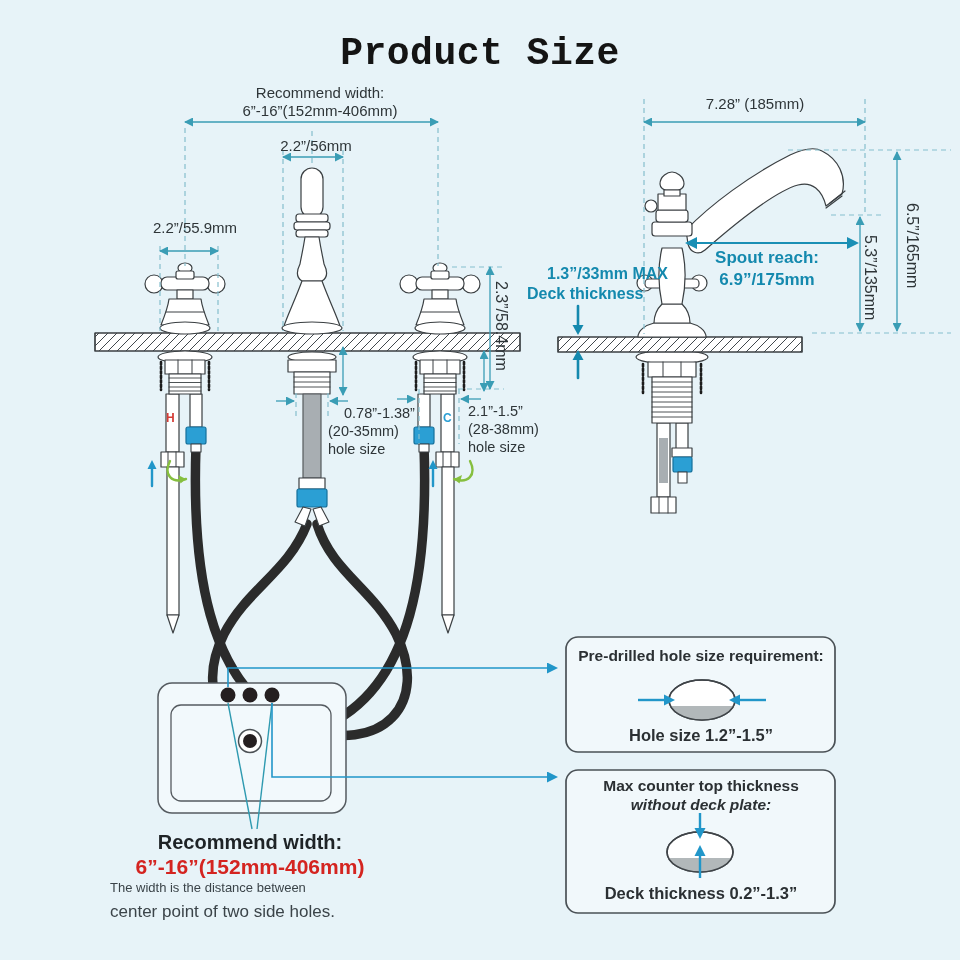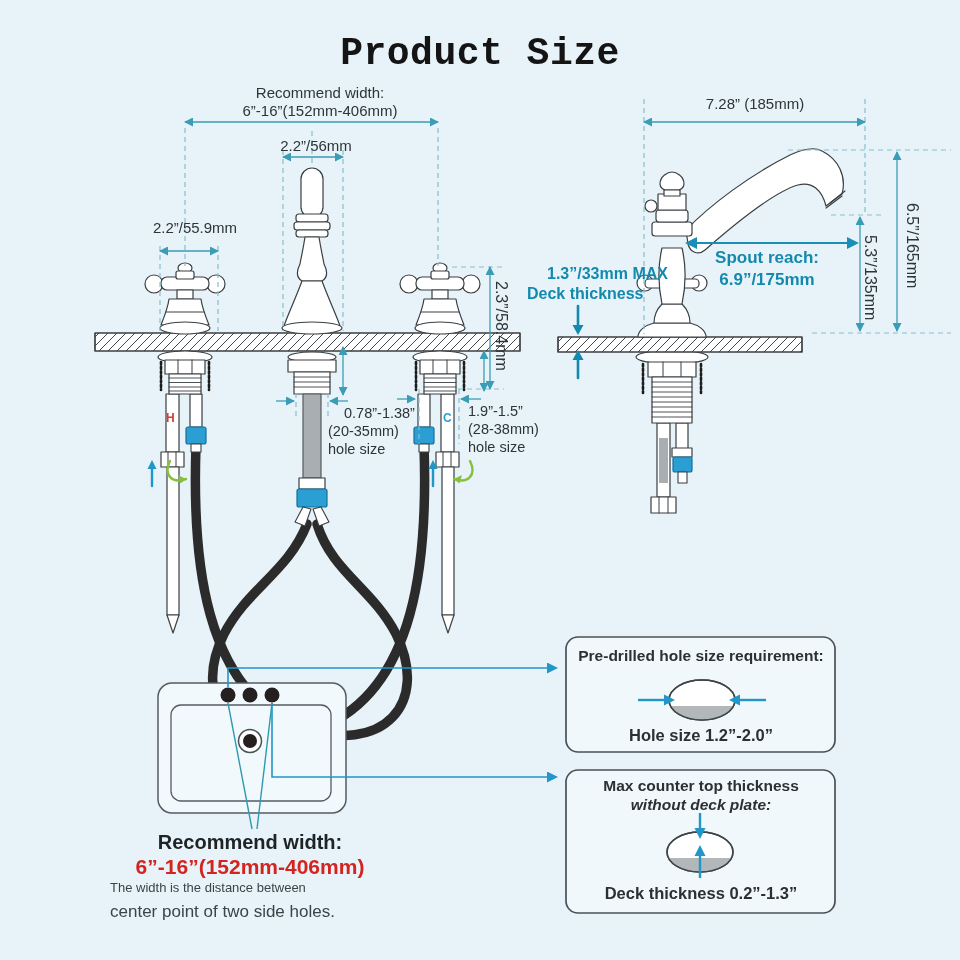--- a/index.html
+++ b/index.html
@@ -301,29 +301,29 @@
 <div class="lbl rot90" style="left:921px;top:203px;font-size:16px;">6.5”/165mm</div>
 <div class="lbl rot90" style="left:879px;top:235px;font-size:16px;">5.3”/135mm</div>
 
 <div class="lbl ctr big-teal" style="left:687px;width:160px;top:248px;">Spout reach:</div>
 <div class="lbl ctr big-teal" style="left:687px;width:160px;top:270px;">6.9”/175mm</div>
 
 <div class="lbl small" style="left:328px;top:405px;margin-left:16px;">0.78”-1.38”</div>
 <div class="lbl small" style="left:328px;top:423px;">(20-35mm)</div>
 <div class="lbl small" style="left:328px;top:441px;">hole size</div>
 
-<div class="lbl small" style="left:468px;top:403px;">1.9”-1.5”</div>
+<div class="lbl small" style="left:468px;top:403px;">2.1”-1.5”</div>
 <div class="lbl small" style="left:468px;top:421px;">(28-38mm)</div>
 <div class="lbl small" style="left:468px;top:439px;">hole size</div>
 
 <div class="lbl hc" style="left:166px;top:412px;color:#d43c36;">H</div>
 <div class="lbl hc" style="left:443px;top:412px;color:#2b9fd4;">C</div>
 
 <div class="lbl ctr bold-dark" style="left:576px;width:250px;top:647px;font-size:15.5px;">Pre-drilled hole size requirement:</div>
-<div class="lbl ctr bold-dark" style="left:576px;width:250px;top:726px;font-size:16.5px;">Hole size 1.2”-2.0”</div>
+<div class="lbl ctr bold-dark" style="left:576px;width:250px;top:726px;font-size:16.5px;">Hole size 1.2”-1.5”</div>
 
 <div class="lbl ctr bold-dark" style="left:576px;width:250px;top:777px;font-size:15.5px;">Max counter top thickness</div>
 <div class="lbl ctr bold-dark" style="left:576px;width:250px;top:796px;font-size:15.5px;font-style:italic;">without deck plate:</div>
 <div class="lbl ctr bold-dark" style="left:576px;width:250px;top:884px;font-size:16.5px;">Deck thickness 0.2”-1.3”</div>
 
 <div class="lbl ctr" style="left:120px;width:260px;top:831px;font-size:20px;font-weight:700;color:#1e2326;">Recommend width:</div>
 <div class="lbl ctr" style="left:95px;width:310px;top:855px;font-size:21px;font-weight:700;color:#d42420;">6”-16”(152mm-406mm)</div>
 <div class="lbl" style="left:110px;top:881px;font-size:13px;color:#3b4449;">The width is the distance between</div>
 <div class="lbl" style="left:110px;top:902px;font-size:17px;color:#3b4449;">center point of two side holes.</div>
 

